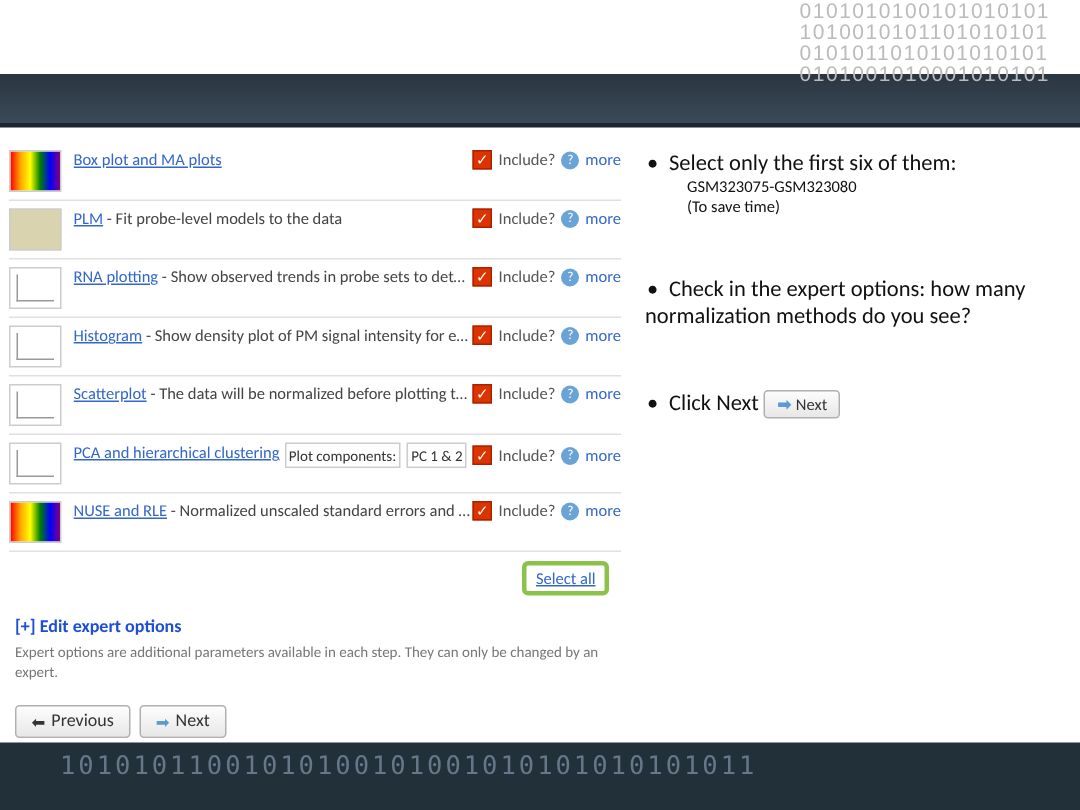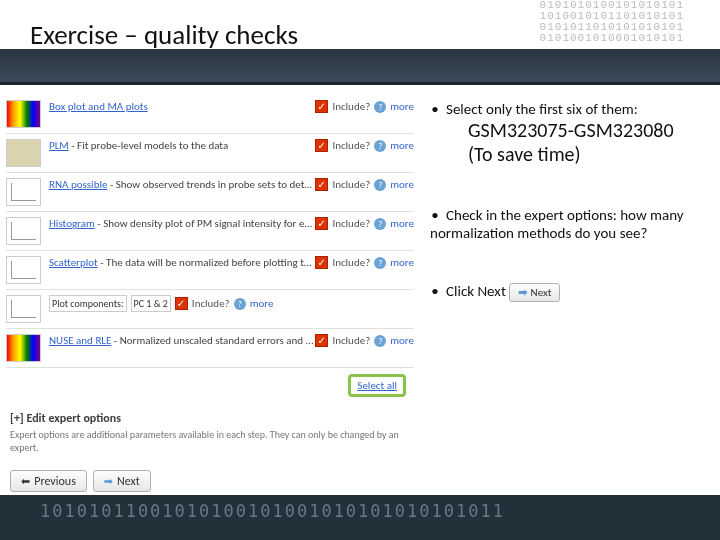--- a/index.html
+++ b/index.html
@@ -1,18 +1,18 @@
 <!DOCTYPE html>
 <html><head>
 <meta charset="utf-8">
 <style>
   *{box-sizing:border-box;margin:0;padding:0}
   body{width:720px;height:540px;font-family:Calibri,Arial,sans-serif;background:#fff;overflow:hidden;position:relative}
   .header{height:85px;background:linear-gradient(to bottom,#fff 0%,#fff 60%,#2a3640 60%,#3a4a58 100%);position:relative;border-bottom:3px solid #1a2530}
-  .digits{position:absolute;right:36px;top:0;font-family:Liberation Mono, monospace;font-size:11px;color:#bbb;line-height:1;letter-spacing:1px}
+  .digits{position:absolute;right:20px;top:0;font-family:Liberation Sans, sans-serif;font-size:14px;color:#bbb;line-height:1;letter-spacing:1px}
   .digits span{display:block}
   .title{position:absolute;left:30px;top:18px;font-size:27px;font-weight:400;color:#111}
   .content{display:flex;height:420px}
   .left{width:420px;padding:10px 6px 6px 6px}
   .right{width:300px;padding:15px 4px 0 10px}
   .row{display:flex;align-items:flex-start;border-bottom:1px solid #e0e0e0;padding:5px 0;position:relative}
   .thumb{width:35px;height:28px;background:#eee;border:1px solid #ccc;margin-right:8px;flex-shrink:0}
   .thumb.colors{background:linear-gradient(to right,red,orange,yellow,green,blue,purple)}
   .thumb.beige{background:#d9d3b0}
   .thumb.plot{background:#fff;position:relative}
@@ -21,44 +21,43 @@
   .desc .name{color:#3366cc;text-decoration:underline}
   .controls{display:flex;align-items:center;gap:4px;font-size:11px;color:#555}
   .chk{width:13px;height:13px;background:#dd3300;border:1px solid #aa2200;position:relative}
   .chk::after{content:"✓";color:#fff;font-size:10px;position:absolute;top:-1px;left:1px}
   .more{color:#3366cc;}
   .qm{display:inline-flex;width:12px;height:12px;border-radius:50%;background:#6aa3d5;color:#fff;font-size:9px;align-items:center;justify-content:center}
   .plotsel{font-size:10px;border:1px solid #ccc;background:#fff;padding:1px 2px;color:#333}
   .selectrow{display:flex;justify-content:flex-end;padding:6px 8px}
   .selall{border:3px solid #8bc34a;border-radius:4px;padding:2px 6px;font-size:11px;color:#3366cc;text-decoration:underline;background:#fff}
   .expert{padding:8px 4px;font-size:12px;color:#333}
-  .expert .etitle{font-weight:bold;color:#404040}
+  .expert .etitle{font-weight:bold;color:#1d4ed8}
   .expert .ebody{font-size:10px;color:#777;margin-top:3px;line-height:1.3}
   .navrow{display:flex;gap:6px;padding:0 4px;margin-top:8px}
   .btn{display:inline-flex;align-items:center;gap:4px;font-size:12px;padding:3px 10px;border:1px solid #b0b0b0;border-radius:3px;background:linear-gradient(to bottom,#fdfdfd,#e7e7e7);color:#333}
   .btn .arr{font-size:11px}
   .bullet{font-size:15px;color:#111;margin-bottom:40px}
   .bullet .dot{display:inline-block;width:10px;text-align:center;margin-right:6px}
-  .bullet .sub{margin-left:38px;font-size:20px}
+  .bullet .sub{margin-left:28px;font-size:11px}
   .inline-btn{display:inline-flex;align-items:center;gap:3px;font-size:11px;padding:2px 8px;border:1px solid #b0b0b0;border-radius:3px;background:linear-gradient(to bottom,#fdfdfd,#e7e7e7);color:#333;vertical-align:middle}
   .inline-btn .arr{color:#5b9bd5;font-weight:bold}
   .footer{position:absolute;bottom:0;left:0;right:0;height:45px;background:#22303a}
   .footdigits{position:absolute;left:40px;top:6px;font-family:monospace;color:#667788;font-size:17px;letter-spacing:2px}
 </style>
 </head>
 <body>
 
 <div class="header">
   <div class="digits">
     <span>0101010100101010101</span>
     <span>1010010101101010101</span>
     <span>0101011010101010101</span>
     <span>0101001010001010101</span>
   </div>
-  <div class="title">Exercise – quality checks</div>
 </div>
 
 <div class="content">
   <div class="left">
 
     <div class="row">
       <div class="thumb colors"></div>
       <div class="desc"><span class="name">Box plot and MA plots</span> <span></span></div>
       <div class="controls">
         <span class="chk"></span>
@@ -74,21 +73,21 @@
       <div class="controls">
         <span class="chk"></span>
         <span>Include?</span>
         <span class="qm">?</span>
         <span class="more">more</span>
       </div>
     </div>
 
     <div class="row">
       <div class="thumb plot"></div>
-      <div class="desc"><span class="name">RNA possible</span> <span>- Show observed trends in probe sets
+      <div class="desc"><span class="name">RNA plotting</span> <span>- Show observed trends in probe sets
 to detect possible RNA degradation</span></div>
       <div class="controls">
         <span class="chk"></span>
         <span>Include?</span>
         <span class="qm">?</span>
         <span class="more">more</span>
       </div>
     </div>
 
     <div class="row">
@@ -109,20 +108,21 @@
       <div class="controls">
         <span class="chk"></span>
         <span>Include?</span>
         <span class="qm">?</span>
         <span class="more">more</span>
       </div>
     </div>
 
     <div class="row">
       <div class="thumb plot"></div>
+      <div class="desc"><span class="name">PCA and hierarchical clustering</span></div>
       <div class="controls">
         <span class="plotsel">Plot components:</span>
         <span class="plotsel">PC 1 &amp; 2</span>
         <span class="chk"></span>
         <span>Include?</span>
         <span class="qm">?</span>
         <span class="more">more</span>
       </div>
     </div>
 

